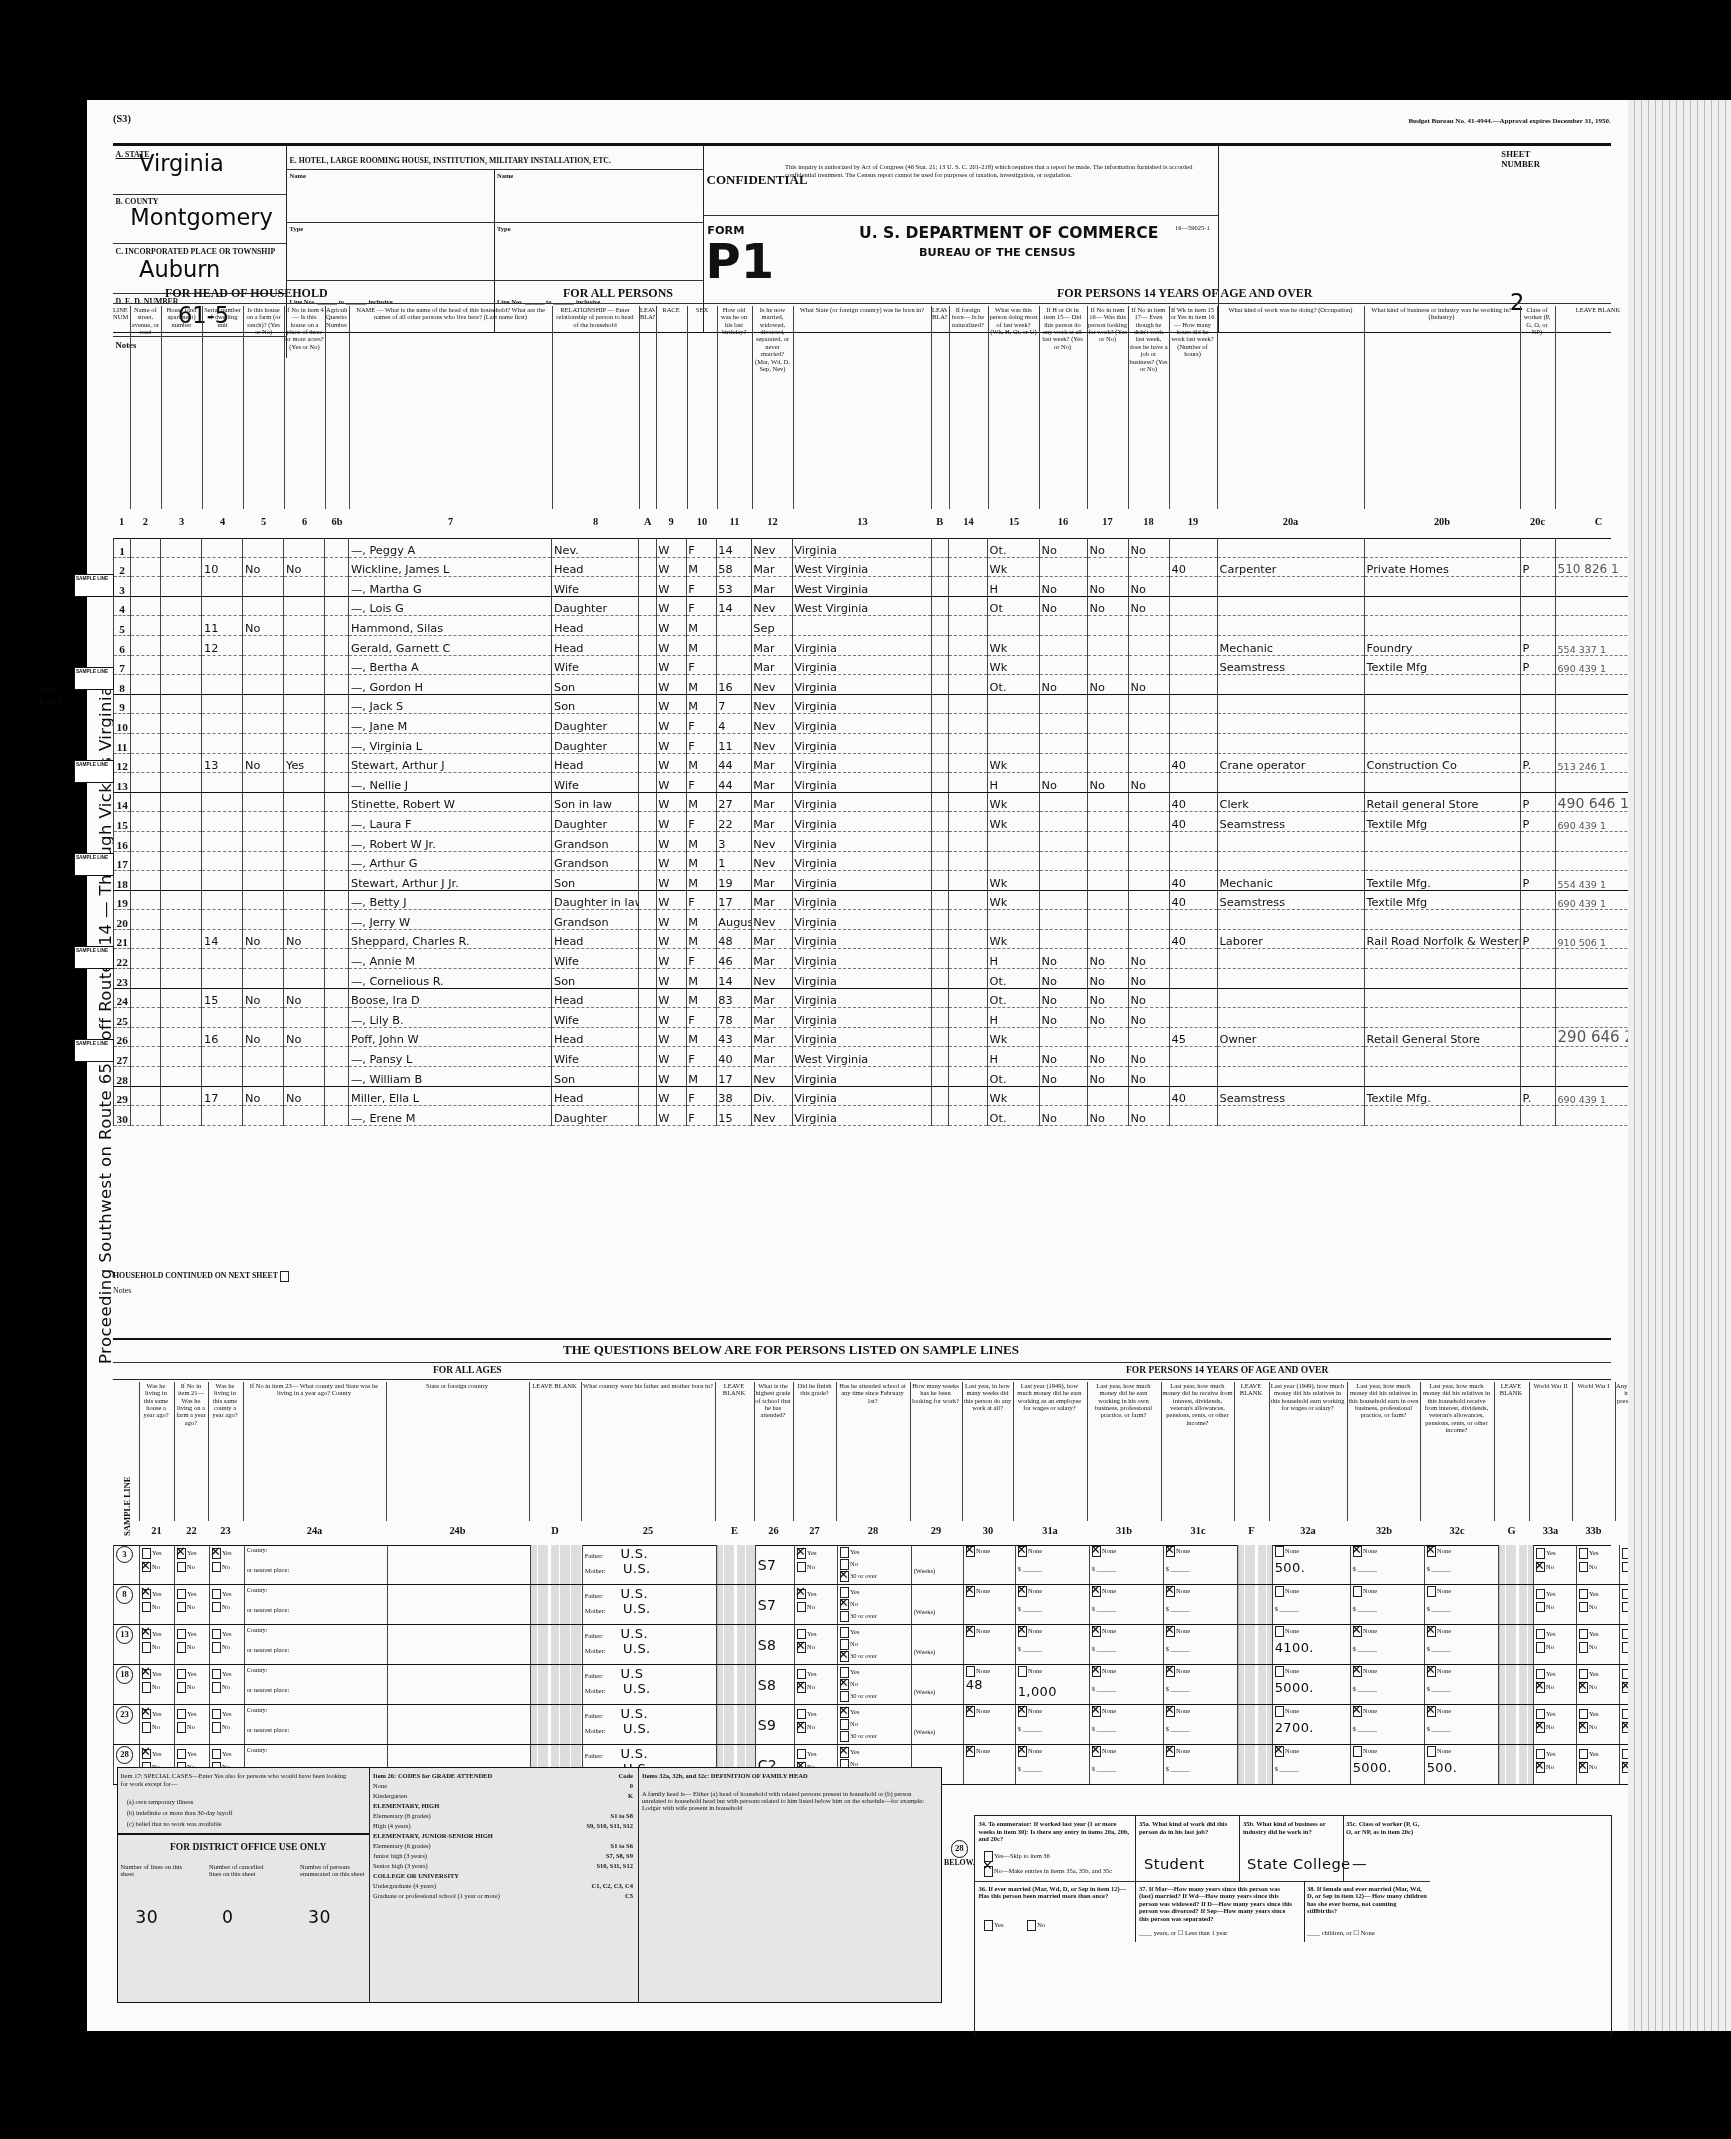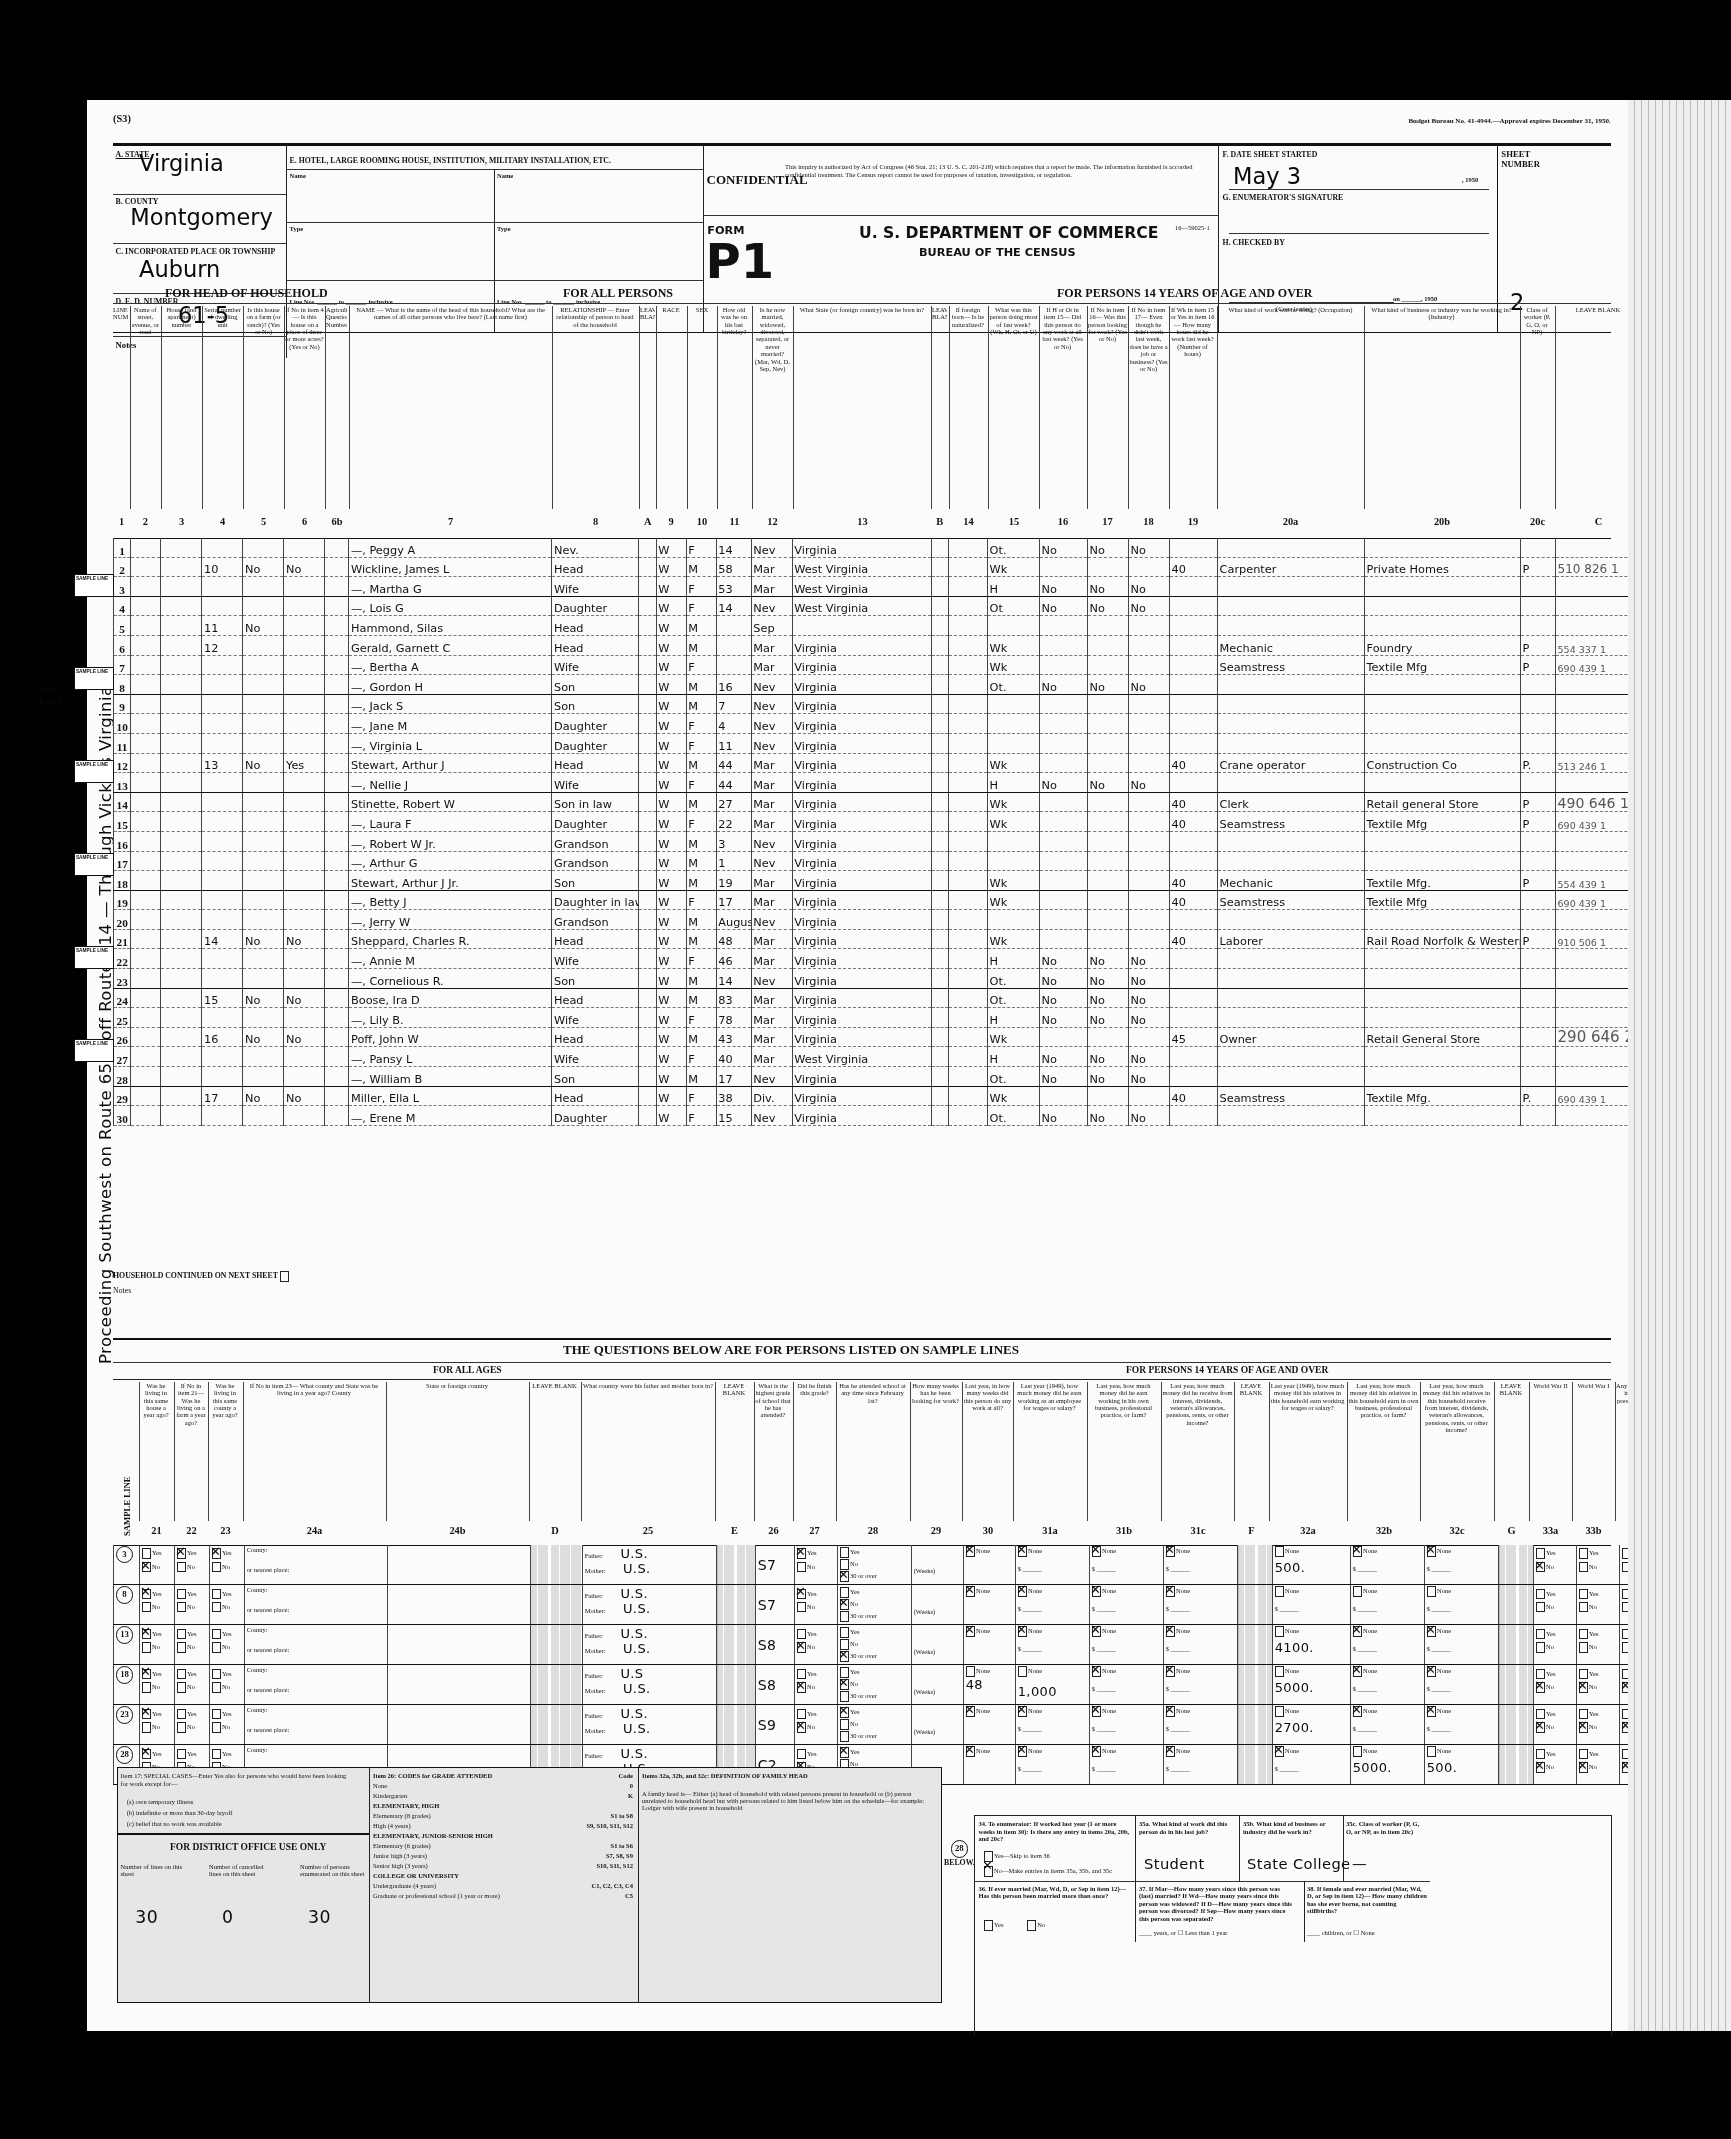--- a/index.html
+++ b/index.html
@@ -80,32 +80,20 @@
     <div class="conf abs" style="left:3.5px;top:26px;">CONFIDENTIAL</div>
     <div class="abs small" style="left:82px;top:17.3px;width:411px;">This inquiry is authorized by Act of Congress (46 Stat. 21; 13 U. S. C. 201-218) which requires that a report be made. The information furnished is accorded confidential treatment. The Census report cannot be used for purposes of taxation, investigation, or regulation.</div>
     <div class="hline thin" style="left:0;top:69px;width:515px;"></div>
     <div class="abs" style="left:4.3px;top:78px;font-weight:bold;font-size:11.3px;font-family:'DejaVu Sans',sans-serif;">FORM</div>
     <div class="p1 abs" style="left:2.6px;top:87px;">P1</div>
     <div class="abs" style="left:156px;top:78px;font-family:'DejaVu Sans',sans-serif;font-weight:bold;font-size:15.6px;">U. S. DEPARTMENT OF COMMERCE</div>
     <div class="abs" style="left:216px;top:100px;font-family:'DejaVu Sans',sans-serif;font-weight:bold;font-size:11.3px;">BUREAU OF THE CENSUS</div>
     <div class="abs small" style="left:472px;top:78px;">16—59025-1</div>
   </div>
 
-  <div class="abs" style="left:1133px;top:46px;width:277px;height:186px;border-right:1.3px solid #111;">
-    <div class="lbl abs" style="left:2.6px;top:4.3px;">f. DATE SHEET STARTED</div>
-    <div class="hand-lg abs" style="left:13px;top:17.3px;">May 3</div>
-    <div class="abs small" style="left:242px;top:30px;font-weight:bold;">, 1950</div>
-    <div class="hline thin" style="left:8.7px;top:43px;width:260px;"></div>
-    <div class="lbl abs" style="left:2.6px;top:47px;">g. ENUMERATOR'S SIGNATURE</div>
-    <div class="hline thin" style="left:8.7px;top:87px;width:260px;"></div>
-    <div class="lbl abs" style="left:2.6px;top:92px;">h. CHECKED BY</div>
-    <div class="hline thin" style="left:8.7px;top:156px;width:165px;"></div>
-    <div class="abs small" style="left:173px;top:149px;font-weight:bold;">on ______, 1950</div>
-    <div class="abs small" style="left:56px;top:159px;">(Crew leader)</div>
-  </div>
 
   <div class="abs" style="left:1410px;top:46px;width:113px;height:186px;">
     <div class="abs" style="left:4.3px;top:4.3px;width:35px;font-weight:bold;font-size:8.7px;line-height:9.5px;">SHEET NUMBER</div>
     <div class="hand-lg abs" style="left:13px;top:143px;">2</div>
   </div>
 
   <div class="hline" style="left:26px;top:232px;width:1498px;height:1.3px;"></div>
 
   <div class="hline" style="left:26px;top:182px;width:0;"></div>
   <div class="abs section-head" style="left:78px;top:186px;">FOR HEAD OF HOUSEHOLD</div>

